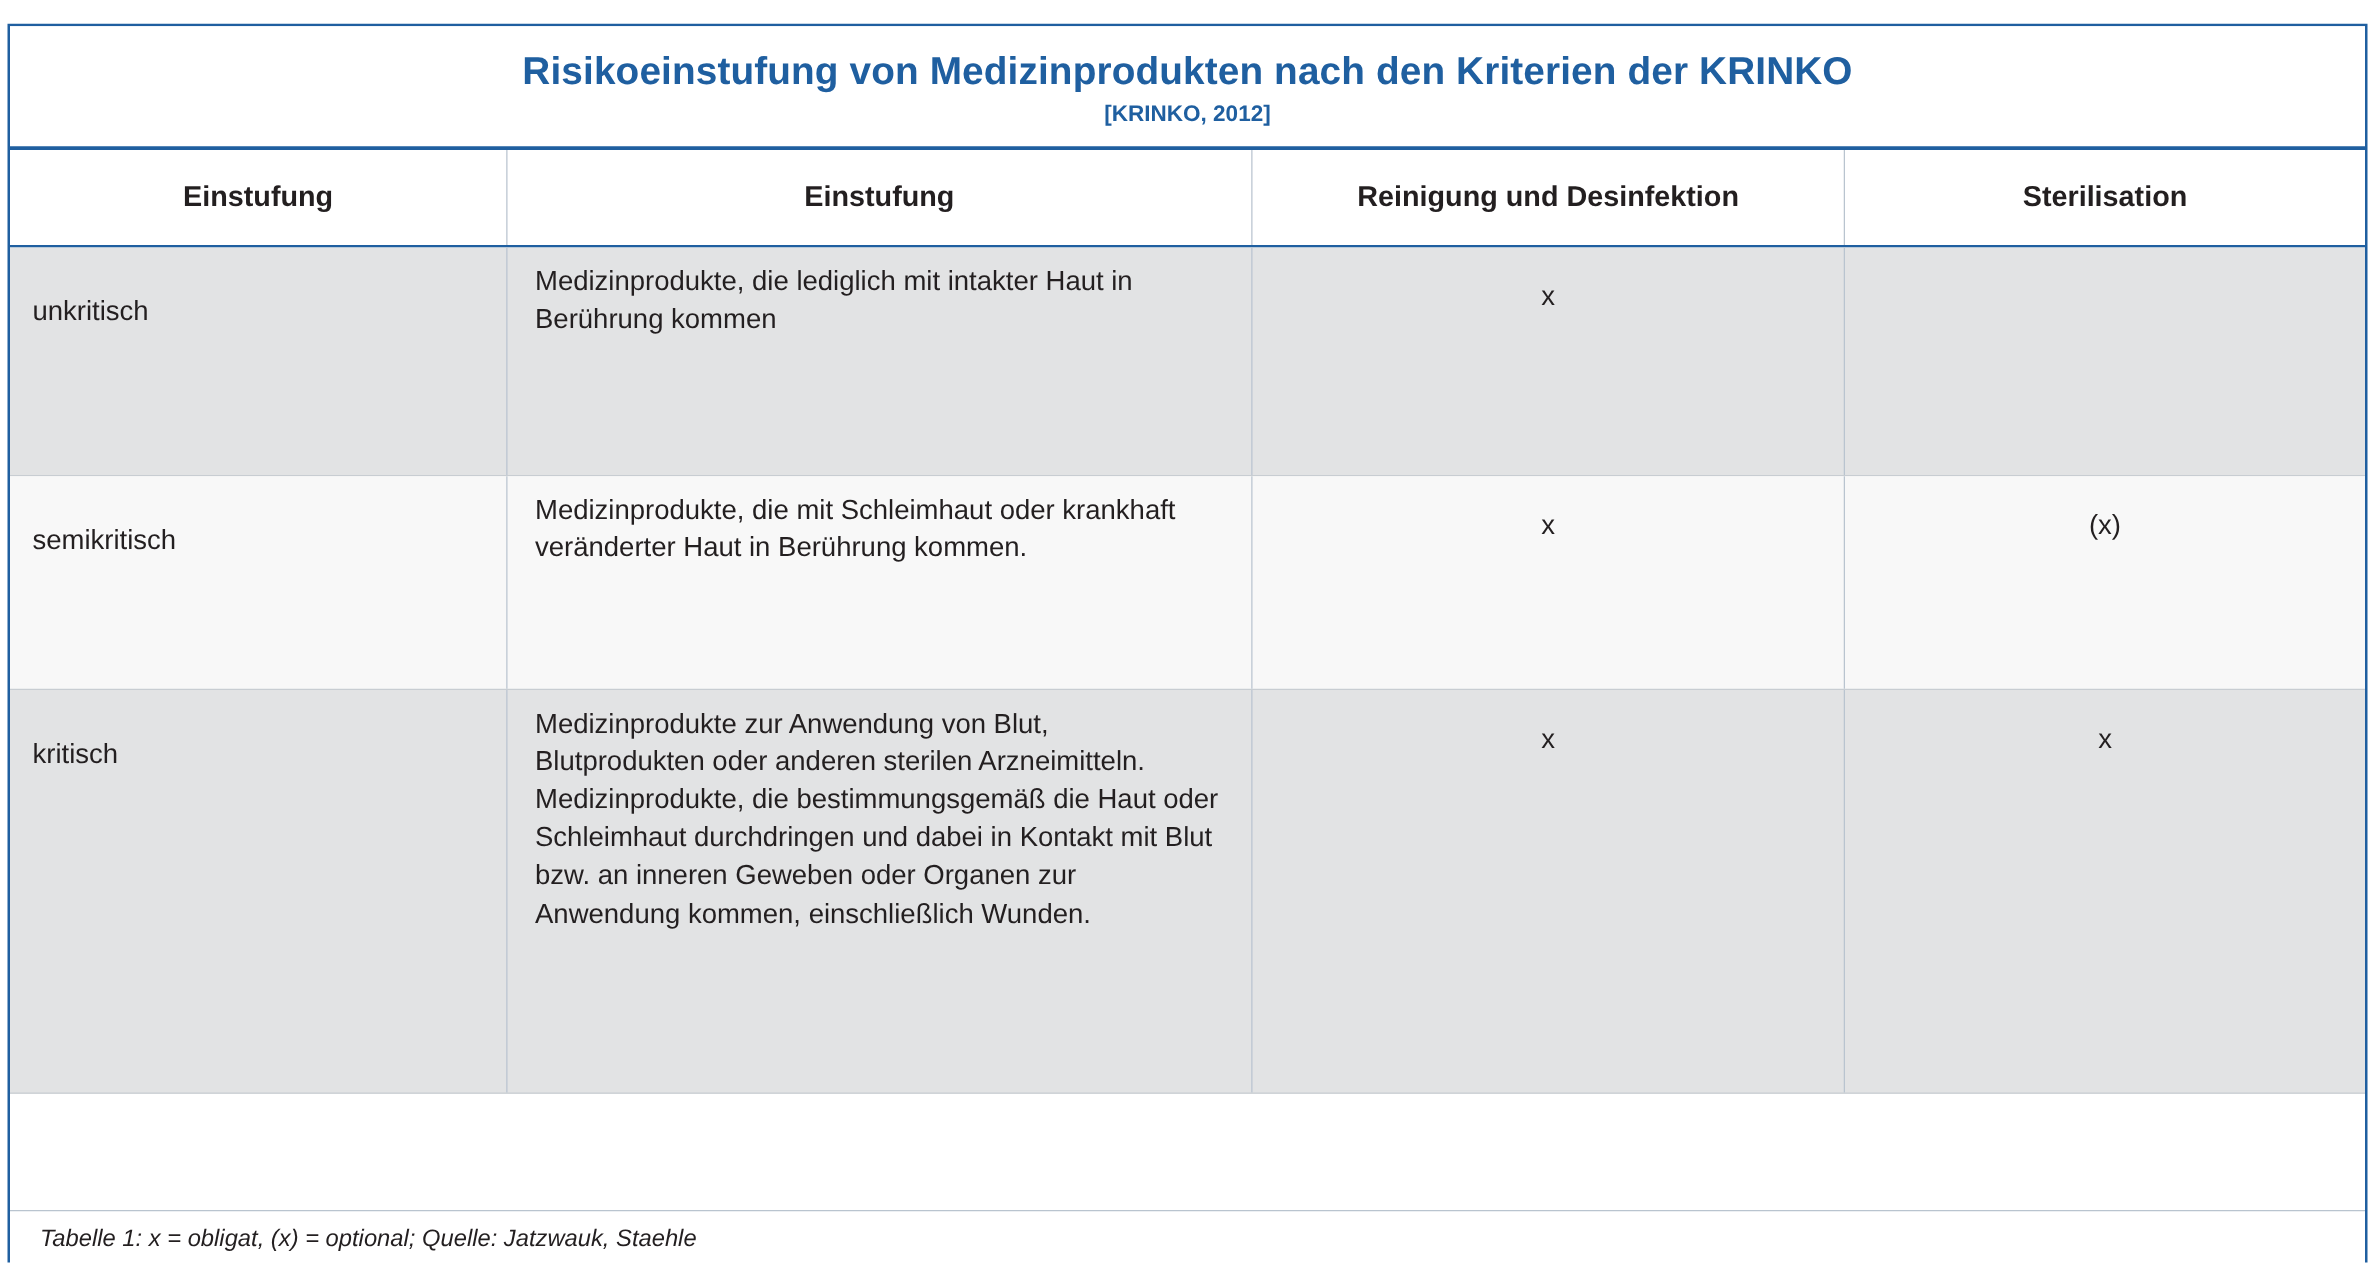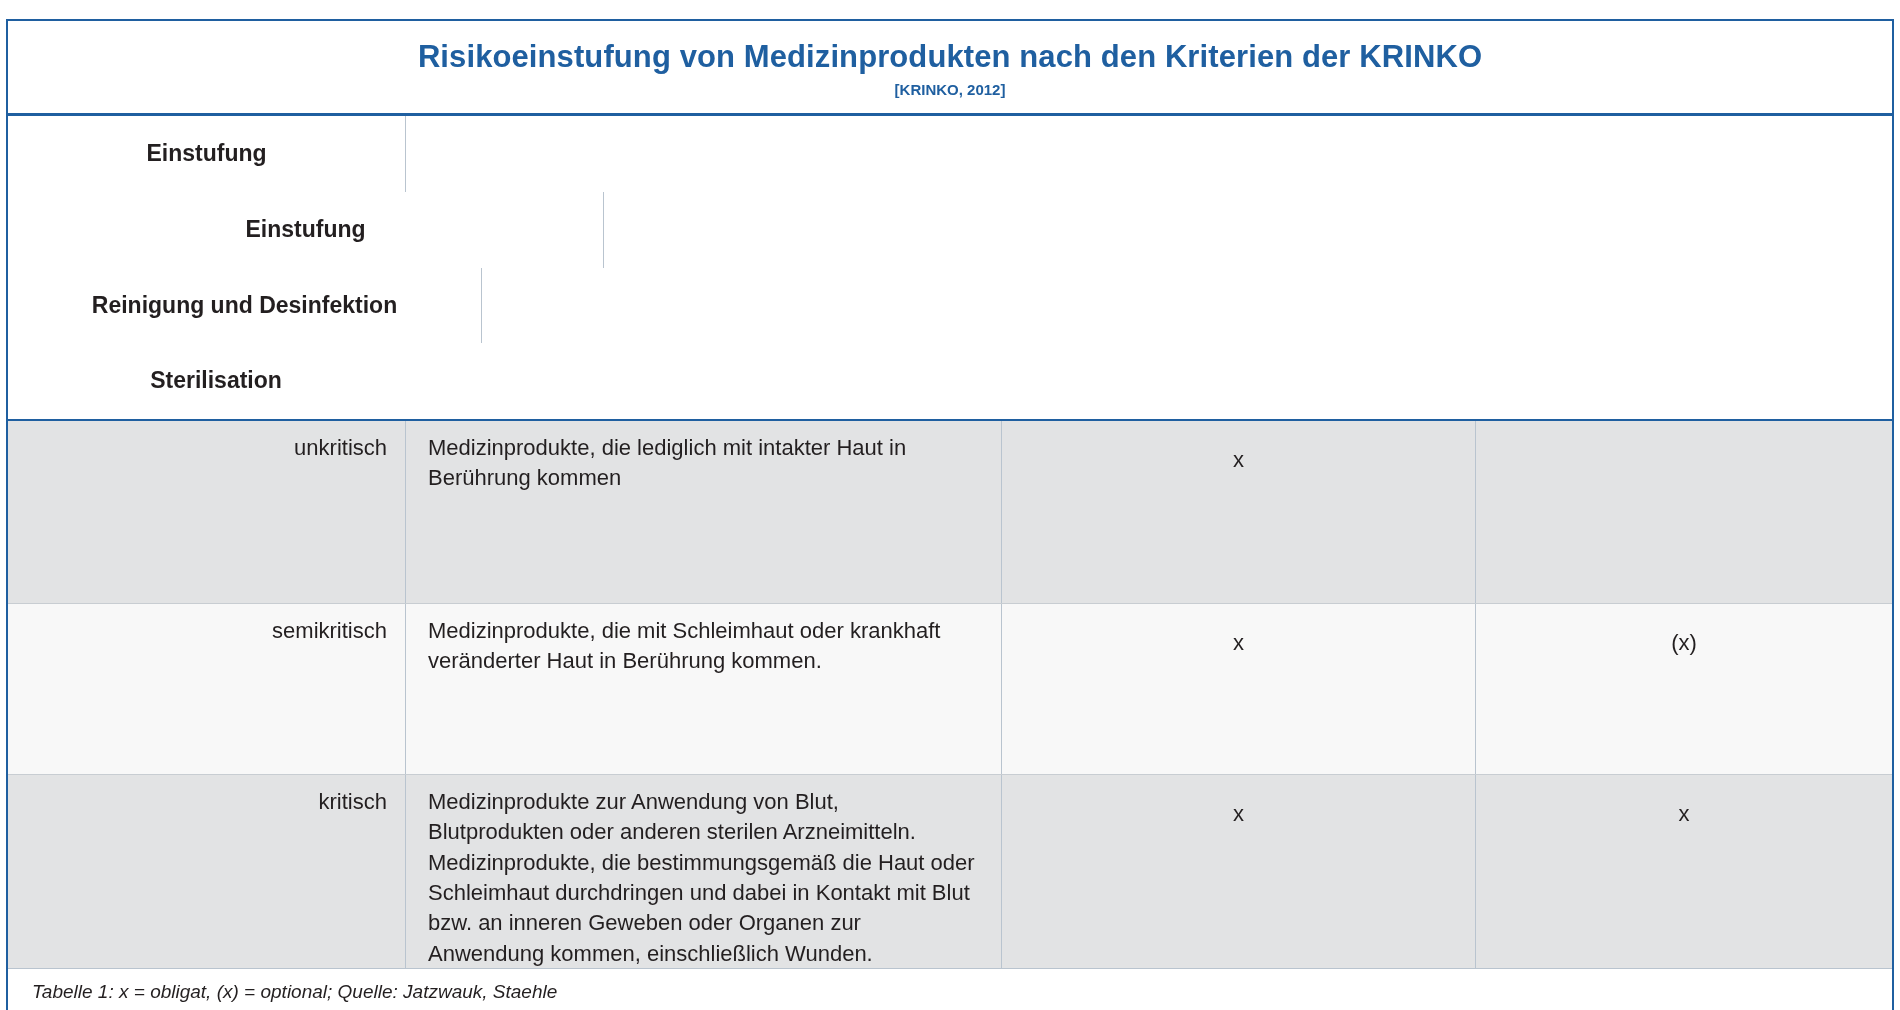--- a/index.html
+++ b/index.html
@@ -45,21 +45,21 @@
   }
   .title-main {
     color: #1f5fa0;
     font-size: 31px;
     font-weight: bold;
     line-height: 1.18;
     letter-spacing: 0.1px;
   }
   .title-sub {
     color: #1f5fa0;
-    font-size: 15px;
+    font-size: 18px;
     font-weight: bold;
     line-height: 1.3;
     margin-top: 4px;
   }
 
   
   .tbl {
     flex: 1 1 auto;
     display: flex;
     flex-direction: column;
@@ -86,21 +86,20 @@
   .c-3 { width: 416px; }
 
   .col-sep {
     border-right: 1px solid #b9c4cf;
   }
 
   
   .header-row {
     border-bottom: 2px solid #1f5fa0;
     background: #ffffff;
-    flex-direction: column;
   }
   .header-row .cell {
     font-weight: bold;
     font-size: 23px;
     text-align: center;
     padding-top: 22px;
     padding-bottom: 22px;
     color: #231f20;
   }
 
@@ -109,22 +108,22 @@
     border-bottom: 1px solid #c8cdd2;
   }
   .body-row.shade {
     background: #e2e3e4;
   }
   .body-row.plain {
     background: #f8f8f8;
   }
 
   .cell-label {
-    text-align: right;
-    padding-top: 12px;
+    text-align: left;
+    padding-top: 36px;
   }
   .cell-def {
     text-align: left;
     padding-top: 12px;
     padding-left: 22px;
     padding-right: 26px;
   }
   .cell-mark {
     text-align: center;
     padding-top: 24px;

